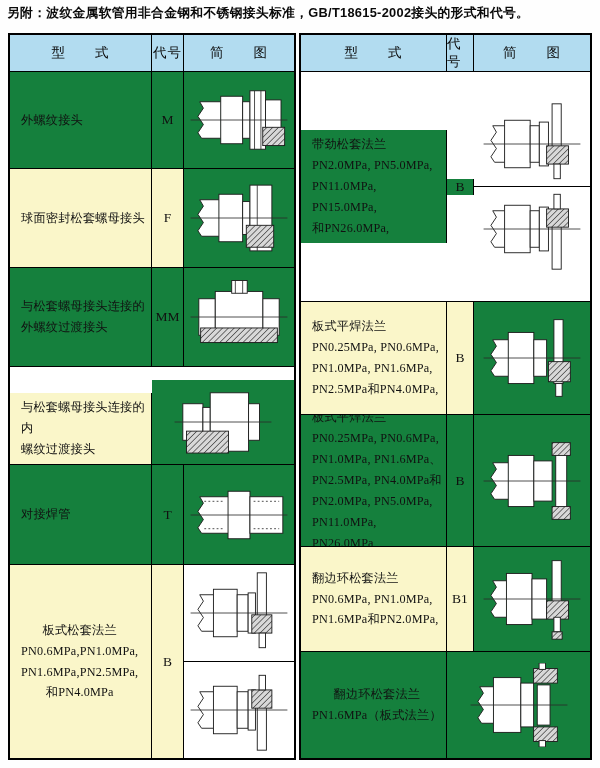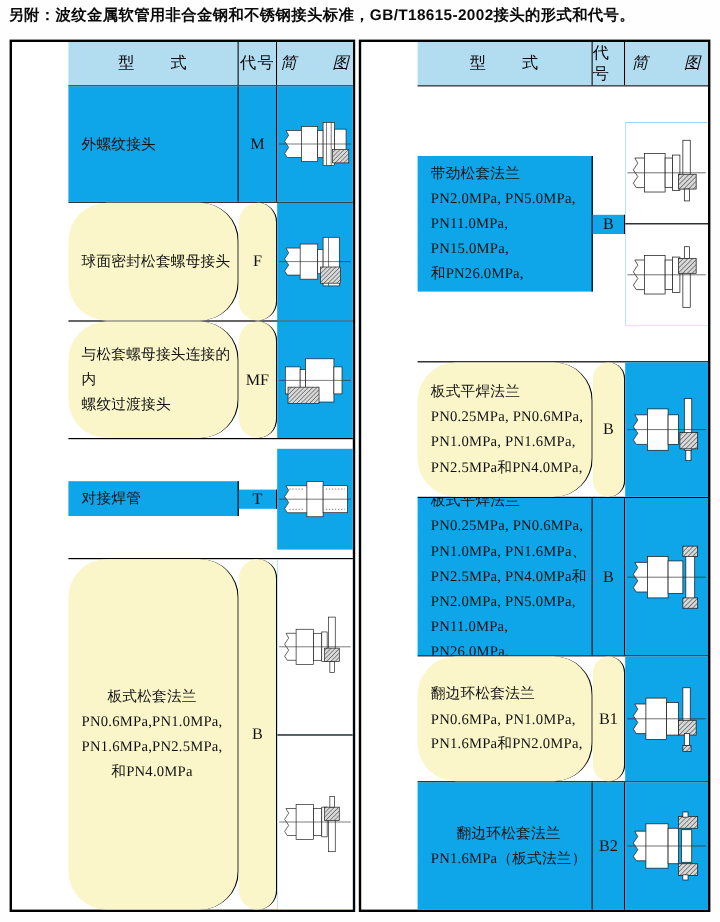--- a/index.html
+++ b/index.html
@@ -8,41 +8,41 @@
     font-family:"Liberation Serif","DejaVu Serif",serif;color:#111;
     overflow:hidden;
   }
   .caption{
     position:absolute;left:7px;top:5px;width:588px;
     font-family:"Liberation Sans","DejaVu Sans",sans-serif;
     font-weight:bold;font-size:12.8px;letter-spacing:.3px;color:#0a0a0a;
   }
   .tbl{
     position:absolute;top:33px;border:2px solid #000;background:#fff;
-    display:flex;flex-direction:column;box-sizing:border-box;padding-left:47px;
+    display:flex;flex-direction:column;box-sizing:border-box;
   }
   #tblL{left:8px;width:288px;height:727px;}
   #tblR{left:299px;width:293px;height:727px;}
   .row{display:flex;border-bottom:1px solid #000;box-sizing:border-box;flex-shrink:0;}
   .row:last-child{border-bottom:none;flex:1;text-align:center;}
   .cell{
-    border-right:1px solid #000;box-sizing:border-box;background:#0ea5e9;
+    border-right:1px solid #000;box-sizing:border-box;background:#15803d;
     display:flex;align-items:center;justify-content:center;overflow:hidden;
   }
-  .cell:last-child{border-right:none;font-style:italic;}
+  .cell:last-child{border-right:none;}
   
   #tblL .c1{width:142px;} #tblL .c2{width:32px;} #tblL .c3{flex:1;}
   #tblR .c1{width:146px;} #tblR .c2{width:27px;} #tblR .c3{flex:1;}
   
-  .h37{height:37px;} .h97{height:97px;} .h99{height:99px;} .h98{height:98px;}
-  .h100{height:100px;align-items:center;} .h230{height:230px;align-items:center;} .h113{height:113px;}
+  .h37{height:37px;} .h97{height:97px;} .h99{height:99px;} .h98{height:98px;align-items:flex-end;}
+  .h100{height:100px;} .h230{height:230px;align-items:center;} .h113{height:113px;}
   .h132{height:132px;} .h105{height:105px;}
   .hdr .cell{background:#b2dcf0;}
   .hdr-text{font-size:13.5px;letter-spacing:1px;color:#0a0a0a;}
-  .y{background:#faf6c9 !important;border-radius:32px;}
+  .y{background:#faf6c9 !important;}
   .type{justify-content:flex-start;padding:4px 4px 4px 11px;}
   .type-text{white-space:pre-line;font-size:12.2px;line-height:1.72;letter-spacing:.2px;}
   .code-text{font-size:13.5px;}
   .stack{flex-direction:column;align-items:stretch;padding:0;}
   .half{flex:1;display:flex;align-items:center;justify-content:center;background:#fff;}
   .half+.half{border-top:1px solid #000;}
   svg{display:block;}
 </style>
 </head>
 <body>
@@ -106,28 +106,46 @@
           <rect x="34" y="20" width="26" height="52" fill="#fff" stroke="#1c1c1c" stroke-width="1"></rect>
           <rect x="60" y="28" width="8" height="36" fill="#fff" stroke="#1c1c1c" stroke-width="1"></rect>
           <rect x="68" y="10" width="24" height="72" fill="#fff" stroke="#1c1c1c" stroke-width="1"></rect>
           <line x1="76" y1="10" x2="76" y2="82" stroke="#2a2a2a" stroke-width="0.9"></line>
           <rect x="64" y="54" width="30" height="24" fill="url(#hp)" stroke="#1c1c1c" stroke-width="1"></rect>
           <line x1="3" y1="46" x2="109" y2="46" stroke="#2a2a2a" stroke-width="0.9"></line>
         </svg>
       </div>
   </div>
 
+  <div class="row h99">
+    <div class="cell c1 type">
+        <span class="type-text">与松套螺母接头连接的
+外螺纹过渡接头</span>
+      </div>
+    <div class="cell c2">
+        <span class="code-text">MM</span>
+      </div>
+    <div class="cell c3">
+        <svg width="106" height="84" viewBox="0 0 112 92">
+          <rect x="12" y="26" width="18" height="40" fill="#fff" stroke="#1c1c1c" stroke-width="1"></rect>
+          <rect x="82" y="26" width="18" height="40" fill="#fff" stroke="#1c1c1c" stroke-width="1"></rect>
+          <rect x="30" y="18" width="52" height="56" fill="#fff" stroke="#1c1c1c" stroke-width="1"></rect>
+          <rect x="48" y="6" width="17" height="14" fill="#fff" stroke="#1c1c1c" stroke-width="1"></rect>
+          <line x1="52" y1="6" x2="52" y2="20" stroke="#2a2a2a" stroke-width="0.9"></line>
+          <line x1="60" y1="6" x2="60" y2="20" stroke="#2a2a2a" stroke-width="0.9"></line>
+          <rect x="14" y="58" width="84" height="16" fill="url(#hp)" stroke="#1c1c1c" stroke-width="1"></rect>
+          <line x1="3" y1="46" x2="109" y2="46" stroke="#2a2a2a" stroke-width="0.9"></line>
+        </svg>
+      </div>
+  </div>
 
   <div class="row h98">
     <div class="cell c1 type y">
         <span class="type-text">与松套螺母接头连接的内
 螺纹过渡接头</span>
-      </div>
-    <div class="cell c2 y">
-        <span class="code-text">MF</span>
       </div>
     <div class="cell c3">
         <svg width="106" height="84" viewBox="0 0 112 92">
           <rect x="12" y="26" width="22" height="40" fill="#fff" stroke="#1c1c1c" stroke-width="1"></rect>
           <rect x="34" y="30" width="8" height="32" fill="#fff" stroke="#1c1c1c" stroke-width="1"></rect>
           <rect x="42" y="14" width="42" height="64" fill="#fff" stroke="#1c1c1c" stroke-width="1"></rect>
           <rect x="84" y="26" width="12" height="40" fill="#fff" stroke="#1c1c1c" stroke-width="1"></rect>
           <rect x="16" y="56" width="46" height="24" fill="url(#hp)" stroke="#1c1c1c" stroke-width="1"></rect>
           <line x1="3" y1="46" x2="109" y2="46" stroke="#2a2a2a" stroke-width="0.9"></line>
         </svg>
@@ -314,23 +332,20 @@
           <line x1="3" y1="46" x2="109" y2="46" stroke="#2a2a2a" stroke-width="0.9"></line>
         </svg>
       </div>
   </div>
 
   <div class="row">
     <div class="cell c1 type">
         <span class="type-text">翻边环松套法兰
 PN1.6MPa（板式法兰）</span>
       </div>
-    <div class="cell c2">
-        <span class="code-text">B2</span>
-      </div>
     <div class="cell c3">
         <svg width="106" height="84" viewBox="0 0 112 92">
           <path d="M 28 26 H 13 l 4 7 -6 9 6 9 -6 9 4 6 H 28" fill="#fff" stroke="#1c1c1c" stroke-width="1"></path>
           <rect x="28" y="16" width="30" height="60" fill="#fff" stroke="#1c1c1c" stroke-width="1"></rect>
           <rect x="58" y="22" width="14" height="48" fill="#fff" stroke="#1c1c1c" stroke-width="1"></rect>
           <rect x="76" y="24" width="14" height="44" fill="#fff" stroke="#1c1c1c" stroke-width="1"></rect>
           <rect x="72" y="6" width="26" height="16" fill="url(#hp)" stroke="#1c1c1c" stroke-width="1"></rect>
           <rect x="72" y="70" width="26" height="16" fill="url(#hp)" stroke="#1c1c1c" stroke-width="1"></rect>
           <rect x="78" y="0" width="7" height="7" fill="#fff" stroke="#1c1c1c" stroke-width="1"></rect>
           <rect x="78" y="85" width="7" height="7" fill="#fff" stroke="#1c1c1c" stroke-width="1"></rect>

